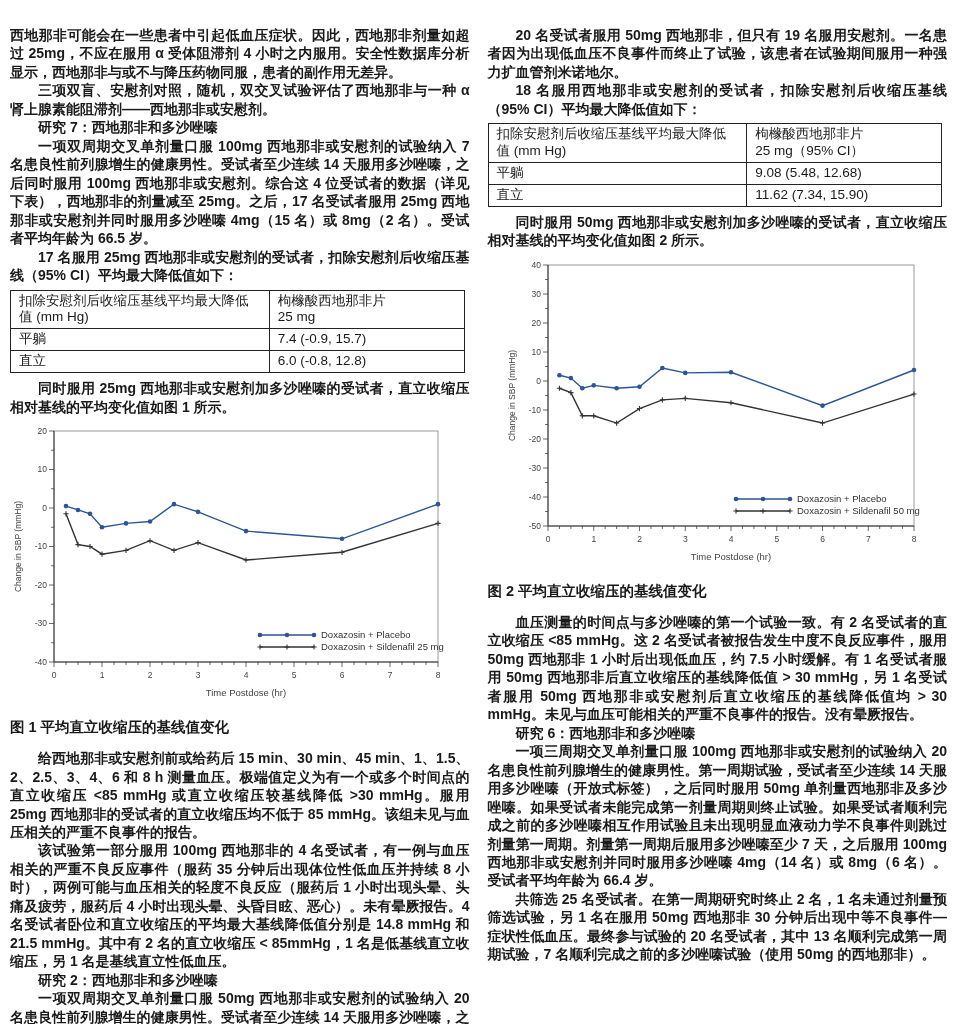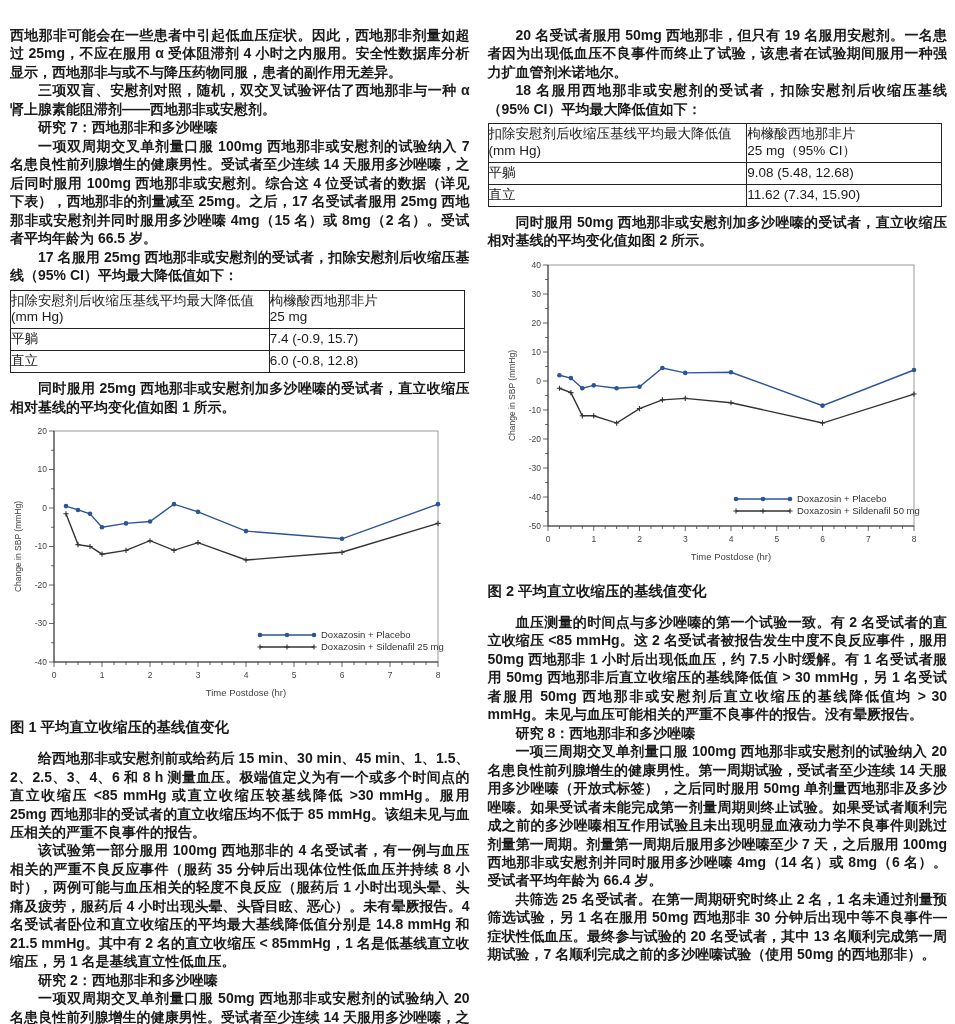--- a/index.html
+++ b/index.html
@@ -10,21 +10,21 @@
   }
   .page{display:flex;gap:18px;padding:26px 8px 0 10px;box-sizing:border-box;width:955px;}
   .col{flex:1 1 0;min-width:0;font-size:14px;line-height:1.32;text-align:justify;}
   p{margin:0;font-weight:bold;}
   .ind{text-indent:2em;}
   table.bp{
     border-collapse:collapse;margin:5px 0 6px 0;width:99%;
     font-size:13.5px;line-height:1.25;
   }
   table.bp th, table.bp td{
-    border:1px solid #222;padding:2px 0;font-weight:normal;text-align:left;
+    border:1px solid #222;padding:2px 8px;font-weight:normal;text-align:left;
     vertical-align:top;white-space:pre-line;
   }
   table.bp th:first-child, table.bp td:first-child{width:57%;}
   .figure{margin:6px 0 2px 0;text-align:left;}
   .figure svg{display:block;}
   .caption{font-size:14.5px;margin:8px 0 12px 0;text-indent:0;}
 </style>
 </head>
 <body>
 
@@ -304,18 +304,18 @@
           <path d="M 256.4 255 H 261.6 M 259 252.4 V 257.6" stroke="#333333" stroke-width="1.1" fill="none"></path>
           <path d="M 283.4 255 H 288.6 M 286 252.4 V 257.6" stroke="#333333" stroke-width="1.1" fill="none"></path>
           <text x="293" y="258" font-size="9.5" fill="#333">Doxazosin + Sildenafil 50 mg</text>
           <text x="227" y="304" text-anchor="middle" font-size="9.5" fill="#444">Time Postdose (hr)</text>
           <text transform="rotate(-90 11 139.5)" x="11" y="139.5" text-anchor="middle" font-size="8.5" fill="#444">Change in SBP (mmHg)</text>
         </svg>
     </div>
     <p class="caption">图 2 平均直立收缩压的基线值变化</p>
 
     <p class="ind">血压测量的时间点与多沙唑嗪的第一个试验一致。有 2 名受试者的直立收缩压 &lt;85 mmHg。这 2 名受试者被报告发生中度不良反应事件，服用 50mg 西地那非 1 小时后出现低血压，约 7.5 小时缓解。有 1 名受试者服用 50mg 西地那非后直立收缩压的基线降低值 &gt; 30 mmHg，另 1 名受试者服用 50mg 西地那非或安慰剂后直立收缩压的基线降低值均 &gt; 30 mmHg。未见与血压可能相关的严重不良事件的报告。没有晕厥报告。</p>
-    <p class="ind">研究 8：西地那非和多沙唑嗪</p>
+    <p class="ind">研究 6：西地那非和多沙唑嗪</p>
     <p class="ind">一项三周期交叉单剂量口服 100mg 西地那非或安慰剂的试验纳入 20 名患良性前列腺增生的健康男性。第一周期试验，受试者至少连续 14 天服用多沙唑嗪（开放式标签），之后同时服用 50mg 单剂量西地那非及多沙唑嗪。如果受试者未能完成第一剂量周期则终止试验。如果受试者顺利完成之前的多沙唑嗪相互作用试验且未出现明显血液动力学不良事件则跳过剂量第一周期。剂量第一周期后服用多沙唑嗪至少 7 天，之后服用 100mg 西地那非或安慰剂并同时服用多沙唑嗪 4mg（14 名）或 8mg（6 名）。受试者平均年龄为 66.4 岁。</p>
     <p class="ind">共筛选 25 名受试者。在第一周期研究时终止 2 名，1 名未通过剂量预筛选试验，另 1 名在服用 50mg 西地那非 30 分钟后出现中等不良事件—症状性低血压。最终参与试验的 20 名受试者，其中 13 名顺利完成第一周期试验，7 名顺利完成之前的多沙唑嗪试验（使用 50mg 的西地那非）。</p>
   </div>
 
 </div>
 
 </body></html>

